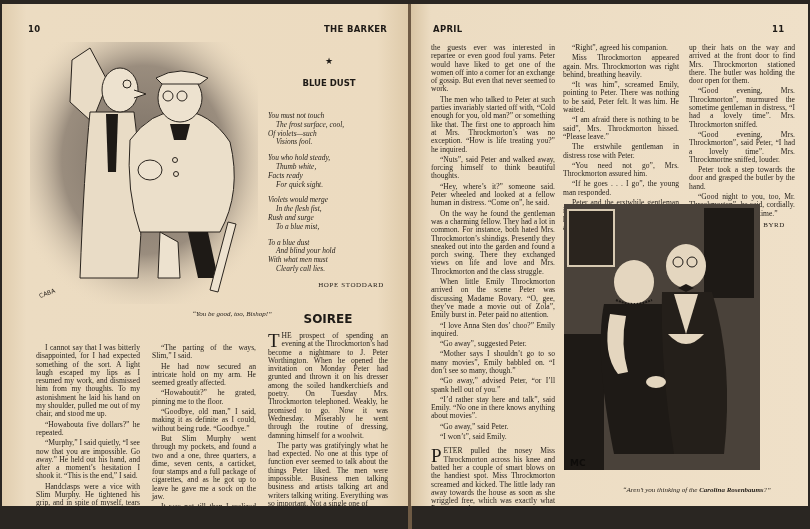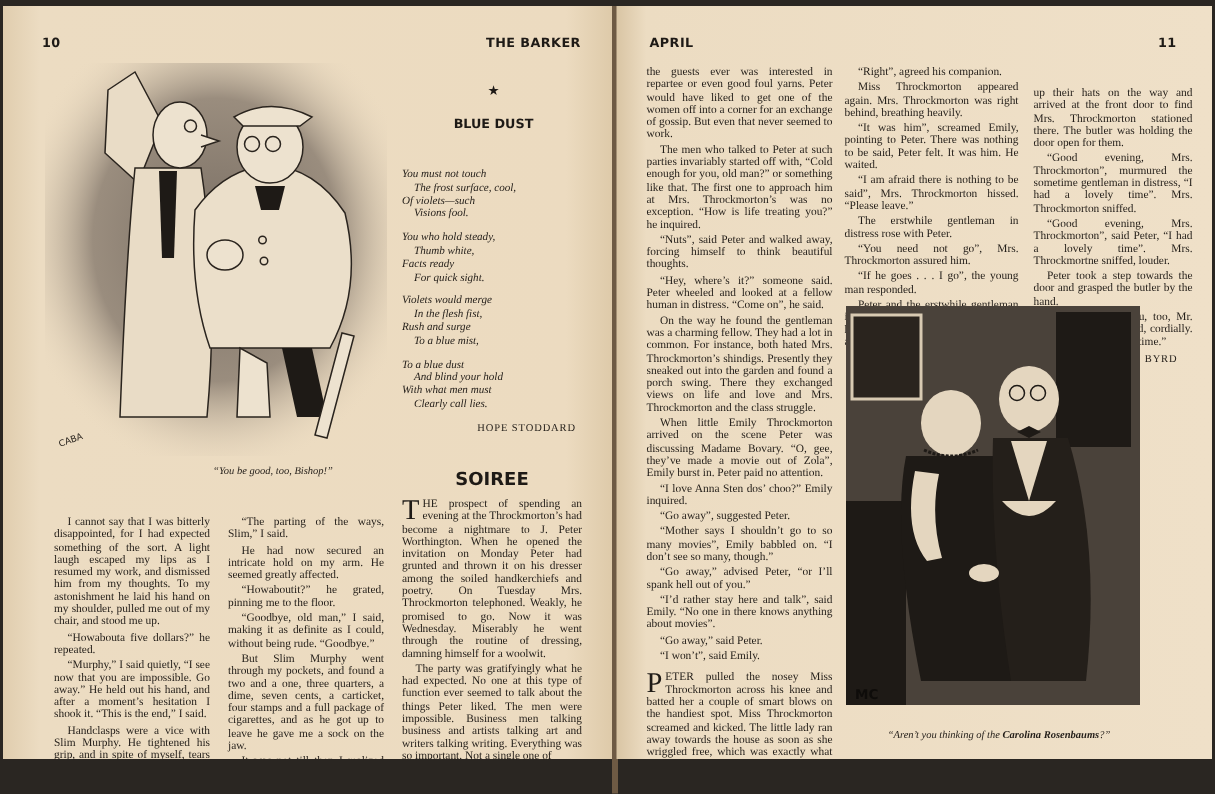--- a/index.html
+++ b/index.html
@@ -12,21 +12,21 @@
 .folio{position:absolute;font-family:"DejaVu Sans",sans-serif;font-weight:bold;font-size:8.5px;color:#1e1a16;letter-spacing:0.3px}
 .text{font-family:"Liberation Serif",serif;font-size:7.6px;line-height:8.3px;color:#221d18;text-align:justify;hyphens:auto}
 .text p{text-indent:9px;margin-bottom:2px}
 .text p.noind{text-indent:0}
 .col{position:absolute}
 .sig{font-family:"Liberation Serif",serif;font-size:7px;letter-spacing:0.6px;text-align:right;color:#221d18;margin-top:3px;padding-right:10px}
 .poem{font-family:Liberation Serif, serif;font-style:italic;font-size:7.4px;line-height:8.8px;color:#221d18}
 .poem .stanza{margin-bottom:7px}
 .poem .ind{padding-left:8px}
 .heading{font-family:"DejaVu Sans",sans-serif;font-weight:bold;color:#1e1a16;text-align:center}
-.caption{font-family:"Liberation Serif",serif;font-style:italic;font-size:7px;color:#221d18;text-align:center;position:absolute}
+.caption{font-family:"Liberation Serif",serif;font-style:italic;font-size:7px;color:#221d18;text-align:right;position:absolute}
 .dropcap{float:left;font-family:"Liberation Serif",serif;font-size:19px;line-height:15px;margin:1px 2px 0 0;color:#1e1a16}
 .illus{position:absolute;overflow:hidden}
 </style>
 </head>
 <body>
 
 <div class="spread">
   <div class="page left">
     <div class="folio" style="left:26px;top:20px">10</div>
     <div class="folio" style="left:322px;top:20px">THE BARKER</div>
@@ -156,21 +156,21 @@
       <p>“Right”, agreed his companion.</p>
       <p>Miss Throckmorton appeared again. Mrs. Throckmorton was right behind, breathing heavily.</p>
       <p>“It was him”, screamed Emily, pointing to Peter. There was nothing to be said, Peter felt. It was him. He waited.</p>
       <p>“I am afraid there is nothing to be said”, Mrs. Throckmorton hissed. “Please leave.”</p>
       <p>The erstwhile gentleman in distress rose with Peter.</p>
       <p>“You need not go”, Mrs. Throckmorton assured him.</p>
       <p>“If he goes . . . I go”, the young man responded.</p>
       <p>Peter and the erstwhile gentleman in distress made their way through the house, smiling covertly at one another. They picked</p>
     </div>
 
-    <div class="col text" style="left:278px;top:54px;width:106px">
+    <div class="col text" style="left:278px;top:40px;width:106px">
       <p class="noind">up their hats on the way and arrived at the front door to find Mrs. Throckmorton stationed there. The butler was holding the door open for them.</p>
       <p>“Good evening, Mrs. Throckmorton”, murmured the sometime gentleman in distress, “I had a lovely time”. Mrs. Throckmorton sniffed.</p>
       <p>“Good evening, Mrs. Throckmorton”, said Peter, “I had a lovely time”. Mrs. Throckmortne sniffed, louder.</p>
       <p>Peter took a step towards the door and grasped the butler by the hand.</p>
       <p>“Good night to you, too, Mr. Throckmorton”, he said, cordially. “I had a hell of a good time.”</p>
       <div class="sig">ERIC BYRD</div>
     </div>
 
     <div class="illus" style="left:153px;top:200px;width:196px;height:266px;background:#3a332c">
       <svg width="196" height="266" viewBox="0 0 196 266">

